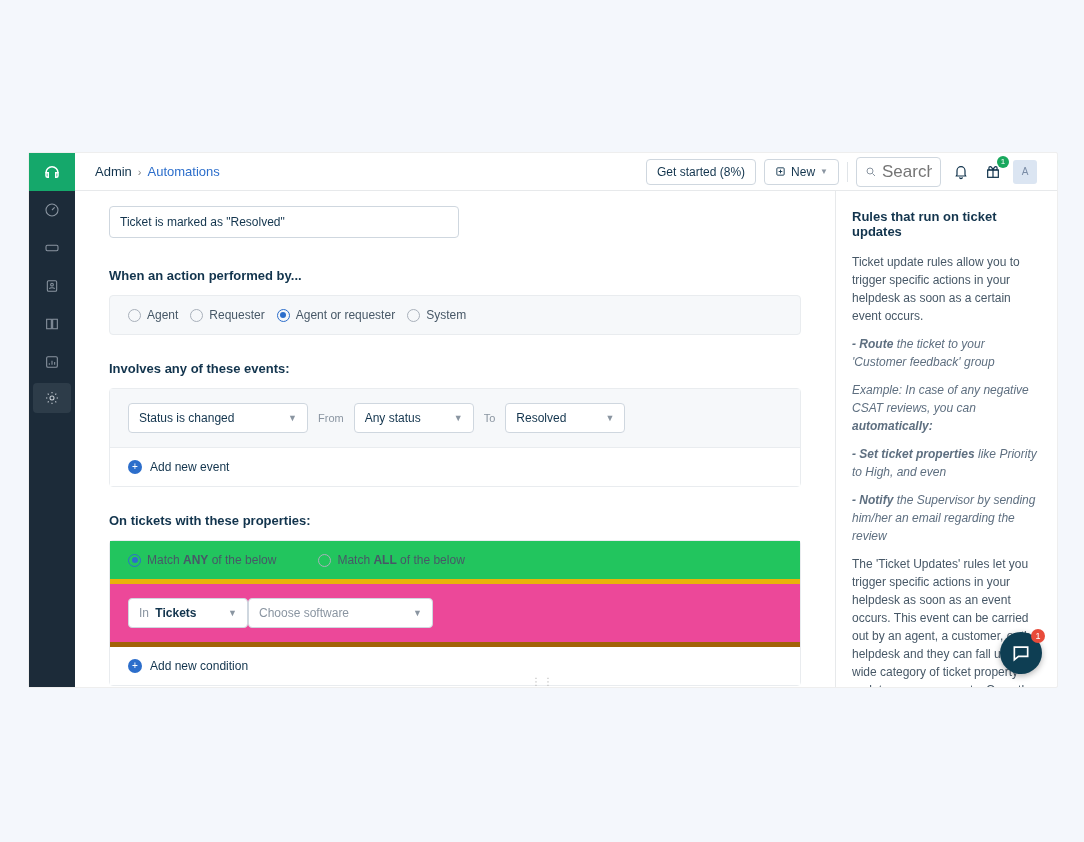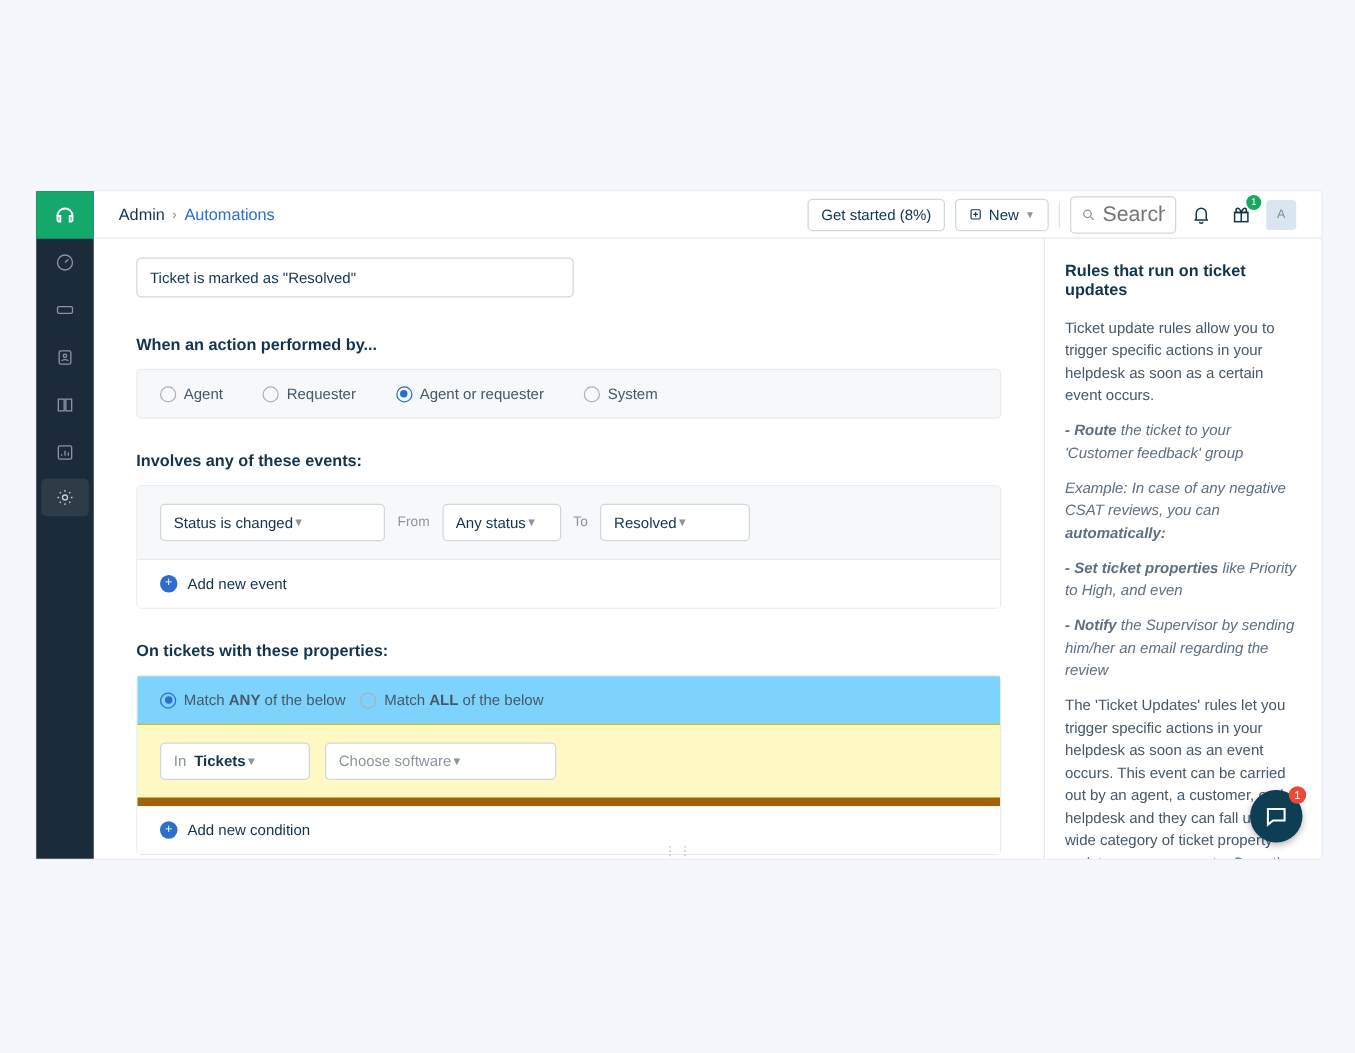--- a/index.html
+++ b/index.html
@@ -25,37 +25,37 @@
   .icon-btn { width: 24px; height: 24px; display: flex; align-items: center; justify-content: center; color: #12344d; cursor: pointer; position: relative; }
   .gift-badge { position: absolute; top: -4px; right: -4px; background: #18a85d; color: #fff; border-radius: 50%; width: 12px; height: 12px; font-size: 8px; display: flex; align-items: center; justify-content: center; }
   .avatar { width: 24px; height: 24px; background: #dbe5f2; border-radius: 3px; display: flex; align-items: center; justify-content: center; font-size: 10px; color: #7a8ca6; }
 
   .content-row { flex: 1; display: flex; min-height: 0; }
   .editor { flex: 1; padding: 15px 34px 0 34px; overflow: hidden; }
   .title-input { width: 350px; border: 1px solid #cfd7df; border-radius: 4px; padding: 8px 10px; font-size: 12px; color: #12344d; margin-bottom: 30px; }
 
   .section-title { font-size: 13px; font-weight: 600; color: #12344d; margin-bottom: 12px; }
   .panel { background: #f6f8fa; border: 1px solid #e9ecef; border-radius: 4px; padding: 12px 18px; margin-bottom: 26px; }
-  .radio-row { display: flex; gap: 32px; align-items: flex-end; }
+  .radio-row { display: flex; gap: 12px; align-items: flex-end; }
   .radio-opt { display: flex; align-items: center; gap: 6px; font-size: 12px; color: #475867; cursor: pointer; }
   .radio-circle { width: 13px; height: 13px; border: 1px solid #a9b1bb; border-radius: 50%; display: inline-block; position: relative; }
   .radio-circle.checked { border-color: #2c6ecb; }
   .radio-circle.checked::after { content: ""; position: absolute; left: 2.5px; top: 2.5px; width: 6px; height: 6px; background: #2c6ecb; border-radius: 50%; }
 
   .events-panel { border: 1px solid #e9ecef; border-radius: 4px; margin-bottom: 26px; }
   .events-body { background: #f6f8fa; padding: 14px 18px; display: flex; align-items: center; gap: 10px; border-bottom: 1px solid #e9ecef; }
-  .sel { background: #fff; border: 1px solid #cfd7df; border-radius: 4px; padding: 7px 10px; font-size: 12px; color: #12344d; display: flex; align-items: center; cursor: pointer; }
+  .sel { background: #fff; border: 1px solid #cfd7df; border-radius: 4px; padding: 7px 10px; font-size: 12px; color: #12344d; display: flex; align-items: center; justify-content: space-between; cursor: pointer; }
   .sel .caret { color: #8a95a1; font-size: 9px; }
   .small-label { font-size: 11px; color: #8a95a1; }
   .add-row { padding: 12px 18px; display: flex; align-items: center; gap: 8px; font-size: 12px; color: #12344d; cursor: pointer; background:#fff; }
   .plus-circle { width: 14px; height: 14px; background: #2c6ecb; color: #fff; border-radius: 50%; display: flex; align-items: center; justify-content: center; font-size: 10px; line-height: 1; }
 
   .props-panel { border: 1px solid #e9ecef; border-radius: 4px; }
-  .props-header { padding: 12px 18px; display: flex; gap: 12px; align-items: center; border-bottom: 1px solid #eab308; background:#7dd3fc }
-  .props-body { background: #fef9c3; padding: 14px 18px; display: flex; gap: 12px; border-bottom: 7px solid #a16207; }
+  .props-header { padding: 12px 18px; display: flex; gap: 42px; align-items: center; border-bottom: 5px solid #eab308; background:#22c55e }
+  .props-body { background: #ec4899; padding: 14px 18px; display: flex; gap: 0; border-bottom: 5px solid #a16207; }
   .sel.placeholder { color: #8a95a1; }
   .sel .pre { color: #8a95a1; margin-right: 3px; }
   .sel .bold { font-weight: 600; }
 
   .info-col { width: 222px; border-left: 1px solid #e7e9eb; padding: 18px 16px; overflow: hidden; }
   .info-title { font-size: 13px; font-weight: 700; color: #12344d; margin-bottom: 14px; }
   .info-body { font-size: 12px; color: #475867; line-height: 1.5; }
   .info-body p { margin-bottom: 10px; }
   .info-body .ital { font-style: italic; color: #5e6f80; }
   .info-body .bold { font-weight: 700; font-style: italic; }
@@ -184,21 +184,21 @@
         </div>
 
         <div class="section-title">Involves any of these events:</div>
         <div class="events-panel">
           <div class="events-body">
             <div class="sel" style="width:180px">
                 <span>Status is changed</span>
                 <span class="caret">▼</span>
               </div>
             <span class="small-label">From</span>
-            <div class="sel" style="width:95px">
+            <div class="sel" style="width:120px">
                 <span>Any status</span>
                 <span class="caret">▼</span>
               </div>
             <span class="small-label">To</span>
             <div class="sel" style="width:120px">
                 <span>Resolved</span>
                 <span class="caret">▼</span>
               </div>
           </div>
           <div class="add-row">

